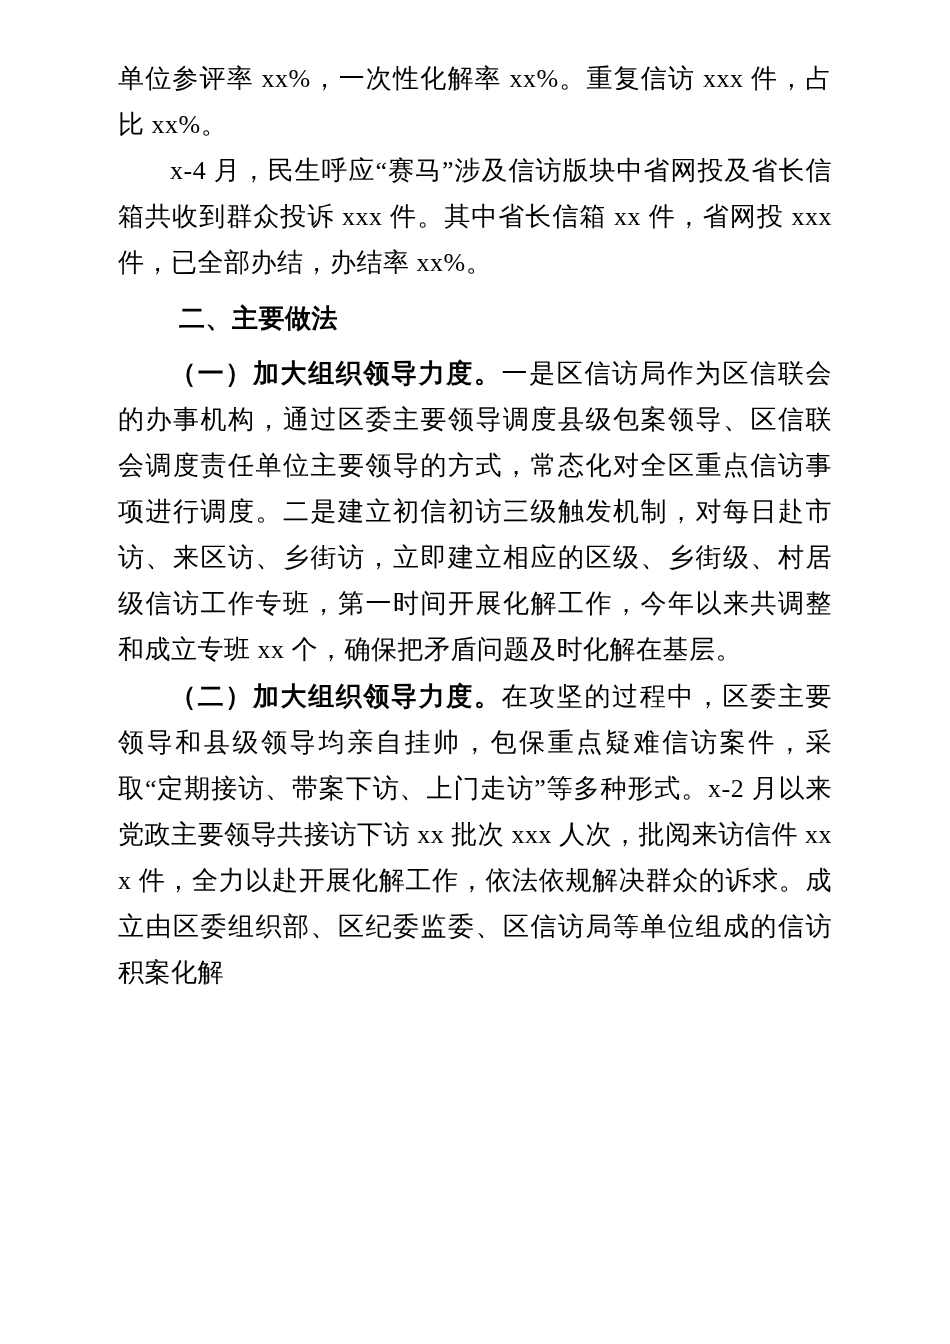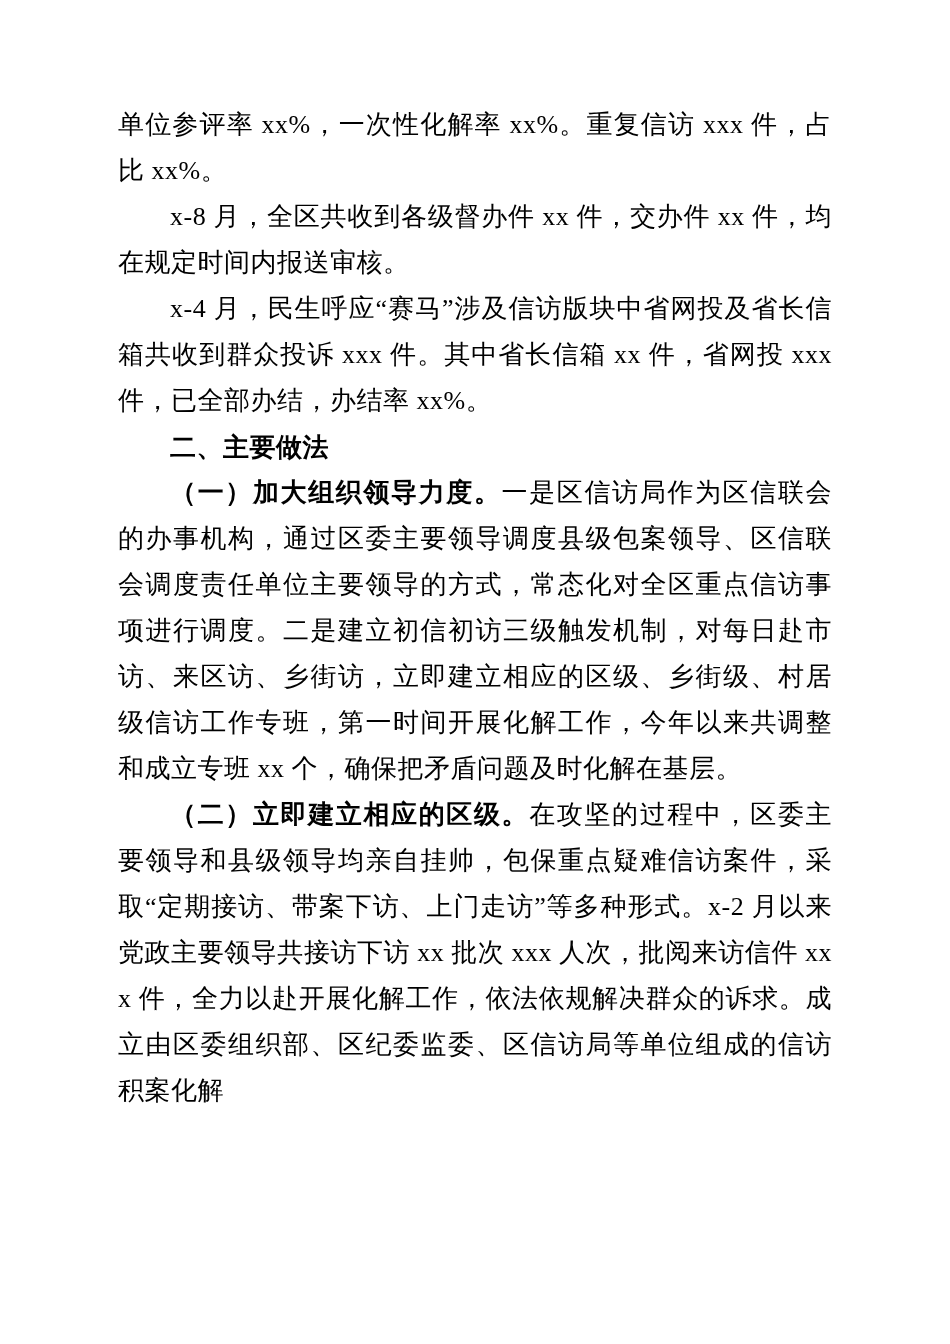--- a/index.html
+++ b/index.html
@@ -11,62 +11,61 @@
     width: 950px;
     height: 1344px;
     overflow: hidden;
     color: #000000;
     font-family: "Liberation Serif", "DejaVu Serif", serif;
   }
   .doc-page {
     box-sizing: border-box;
     width: 950px;
     height: 952px;
-    padding: 102px 118px 60px 118px;
+    padding: 56px 118px 60px 118px;
     background: #ffffff;
   }
   .para {
     margin: 0;
     font-size: 26px;
     line-height: 46px;
     text-align: justify;
     letter-spacing: 0.5px;
     word-break: break-all;
   }
   .indent {
     text-indent: 2em;
   }
   .no-indent {
     text-indent: 0;
   }
   .heading {
-    margin: 0;
+    margin: 9px;
     font-size: 26px;
     line-height: 46px;
     font-weight: bold;
     text-indent: 2em;
     font-family: "Liberation Sans", "DejaVu Sans", sans-serif;
     letter-spacing: 0.5px;
   }
   .lead {
     font-weight: bold;
-    font-family: Liberation Serif, serif;
+    font-family: Liberation Sans, sans-serif;
   }
 </style>
 </head>
 <body>
 
 <main class="doc-page">
 
   <p class="para no-indent">单位参评率 xx%，一次性化解率 xx%。重复信访 xxx 件，占比 xx%。</p>
 
-  <p class="para indent">x-8 月，全区共收到各级督办件 xx 件，交办件 xx 件，均在规定时间内报送审核。</p>
 
 
   <p class="para indent">x-4 月，民生呼应“赛马”涉及信访版块中省网投及省长信箱共收到群众投诉 xxx 件。其中省长信箱 xx 件，省网投 xxx 件，已全部办结，办结率 xx%。</p>
 
   <h2 class="heading">二、主要做法</h2>
 
   <p class="para indent"><span class="lead">（一）加大组织领导力度。</span><span>一是区信访局作为区信联会的办事机构，通过区委主要领导调度县级包案领导、区信联会调度责任单位主要领导的方式，常态化对全区重点信访事项进行调度。二是建立初信初访三级触发机制，对每日赴市访、来区访、乡街访，立即建立相应的区级、乡街级、村居级信访工作专班，第一时间开展化解工作，今年以来共调整和成立专班 xx 个，确保把矛盾问题及时化解在基层。</span></p>
 
-  <p class="para indent"><span class="lead">（二）立即建立相应的区级。</span><span>在攻坚的过程中，区委主要领导和县级领导均亲自挂帅，包保重点疑难信访案件，采取“定期接访、带案下访、上门走访”等多种形式。x-2 月以来党政主要领导共接访下访 xx 批次 xxx 人次，批阅来访信件 xxx 件，全力以赴开展化解工作，依法依规解决群众的诉求。成立由区委组织部、区纪委监委、区信访局等单位组成的信访积案化解</span></p>
+  <p class="para indent"><span class="lead">（二）加大组织领导力度。</span><span>在攻坚的过程中，区委主要领导和县级领导均亲自挂帅，包保重点疑难信访案件，采取“定期接访、带案下访、上门走访”等多种形式。x-2 月以来党政主要领导共接访下访 xx 批次 xxx 人次，批阅来访信件 xxx 件，全力以赴开展化解工作，依法依规解决群众的诉求。成立由区委组织部、区纪委监委、区信访局等单位组成的信访积案化解</span></p>
 
 </main>
 
 </body></html>

